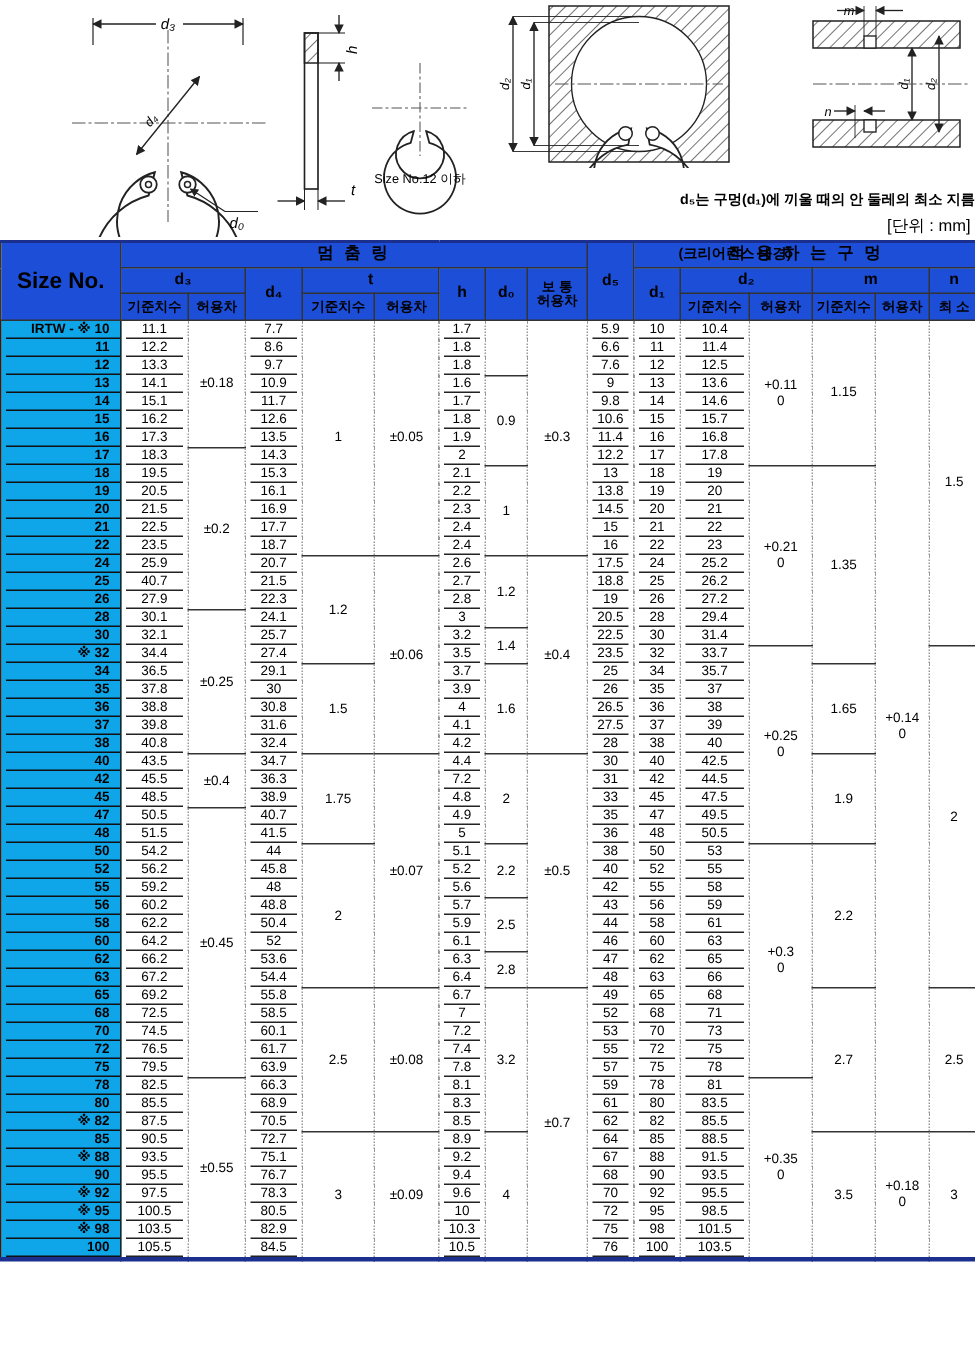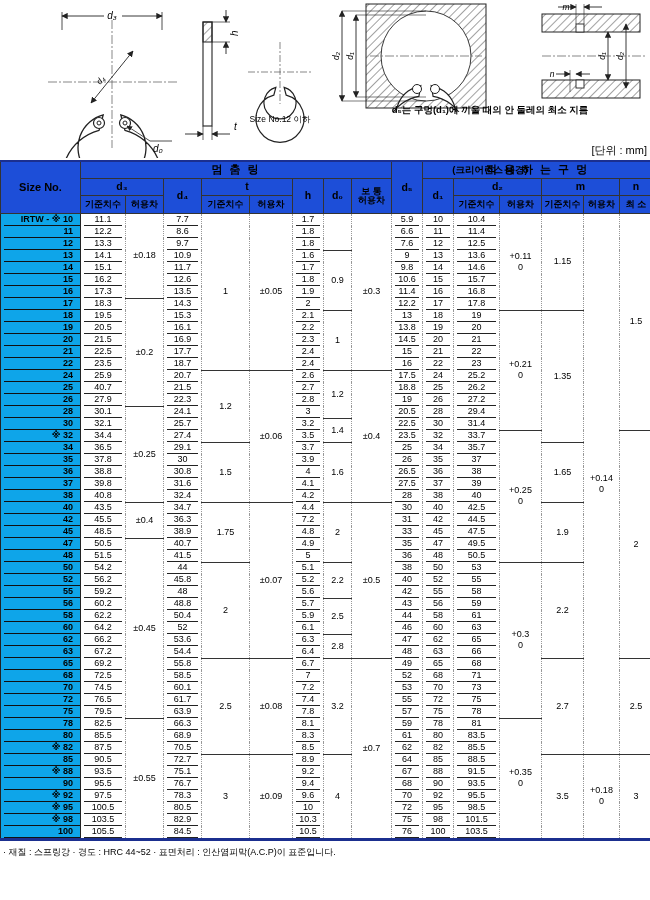--- a/index.html
+++ b/index.html
@@ -4,38 +4,38 @@
 <style>
   html,body{margin:0;padding:0;background:#fff;}
   body{font-family:"Liberation Sans","DejaVu Sans",sans-serif;color:#000;}
   #page{position:relative;width:650px;height:900px;background:#fff;overflow:hidden;}
 
   
   #top-area{position:relative;width:650px;height:160px;}
   #draw-left{position:absolute;left:0;top:0;width:330px;height:158px;}
   #draw-right{position:absolute;left:330px;top:0;width:320px;height:158px;}
   .cap{position:absolute;left:0;width:320px;text-align:center;font-size:9.5px;font-weight:bold;line-height:11px;}
-  #cap1{top:104px;}
+  #cap1{top:128px;text-align:right;}
   #cap2{top:128px;margin-top:36px;}
   #unit-label{position:absolute;right:3px;top:143px;font-size:11px;}
 
   svg text{font-family:"Liberation Sans","DejaVu Sans",sans-serif;}
   .dim{font-size:10px;font-style:italic;}
   .dim-small{font-size:8.5px;font-style:italic;}
   .note{font-size:8.5px;}
 
   
   .dtable{border-collapse:collapse;table-layout:fixed;width:650px;margin:0;
           border-left:1.5px solid #222;border-right:1.5px solid #222;
           border-top:2.5px solid #1b2f8f;border-bottom:3px solid #1b2f8f;}
   .dtable thead th{background:#1d4ed8;border:1px solid #333;font-weight:bold;padding:0;line-height:1.05;}
   th.h-group{font-size:11px;letter-spacing:2px;height:16px;}
   th.h-sub{font-size:10.5px;height:16px;}
   th.h-sub3{font-size:9px;height:17px;}
-  th.h-size{background:#e8eff6;font-size:11px;}
+  th.h-size{background:#e8eff6;font-size:15px;}
   .dtable tbody td{padding:0;height:12px;font-size:9px;line-height:11px;text-align:center;vertical-align:middle;
                    border-left:1px dotted #999;}
   td.c-size{background:#0ea5e9;border-left:none;border-right:1.5px solid #222;}
   td.c-size .sbox{display:block;margin:0 0 0 3px;border-bottom:1px solid #111;font-weight:bold;
                   text-align:right;padding-right:7px;height:12px;box-sizing:border-box;}
   .vbox{display:block;margin:0 3px;border-bottom:1px solid #222;height:12px;box-sizing:border-box;}
   td.c-m{border-bottom:1px solid #333;font-size:9px;}
   td.c-d5,td.c-d1,td.c-d2,td.c-told2{border-left:1px solid #555;}
   td.c-d3{border-left:none;margin-top:26px;}
 
@@ -1564,16 +1564,15 @@
             <span class="vbox">100</span>
           </td>
           <td class="c-v c-d2">
             <span class="vbox">103.5</span>
           </td>
         </tr>
       </tbody>
   </table>
 
   <div id="footer">
-    <div>· 재질 : 스프링강   · 경도 : HRC 44~52   · 표면처리 : 인산염피막(A.C.P)이 표준입니다.</div>
   </div>
 
 </div>
 
 </body></html>

